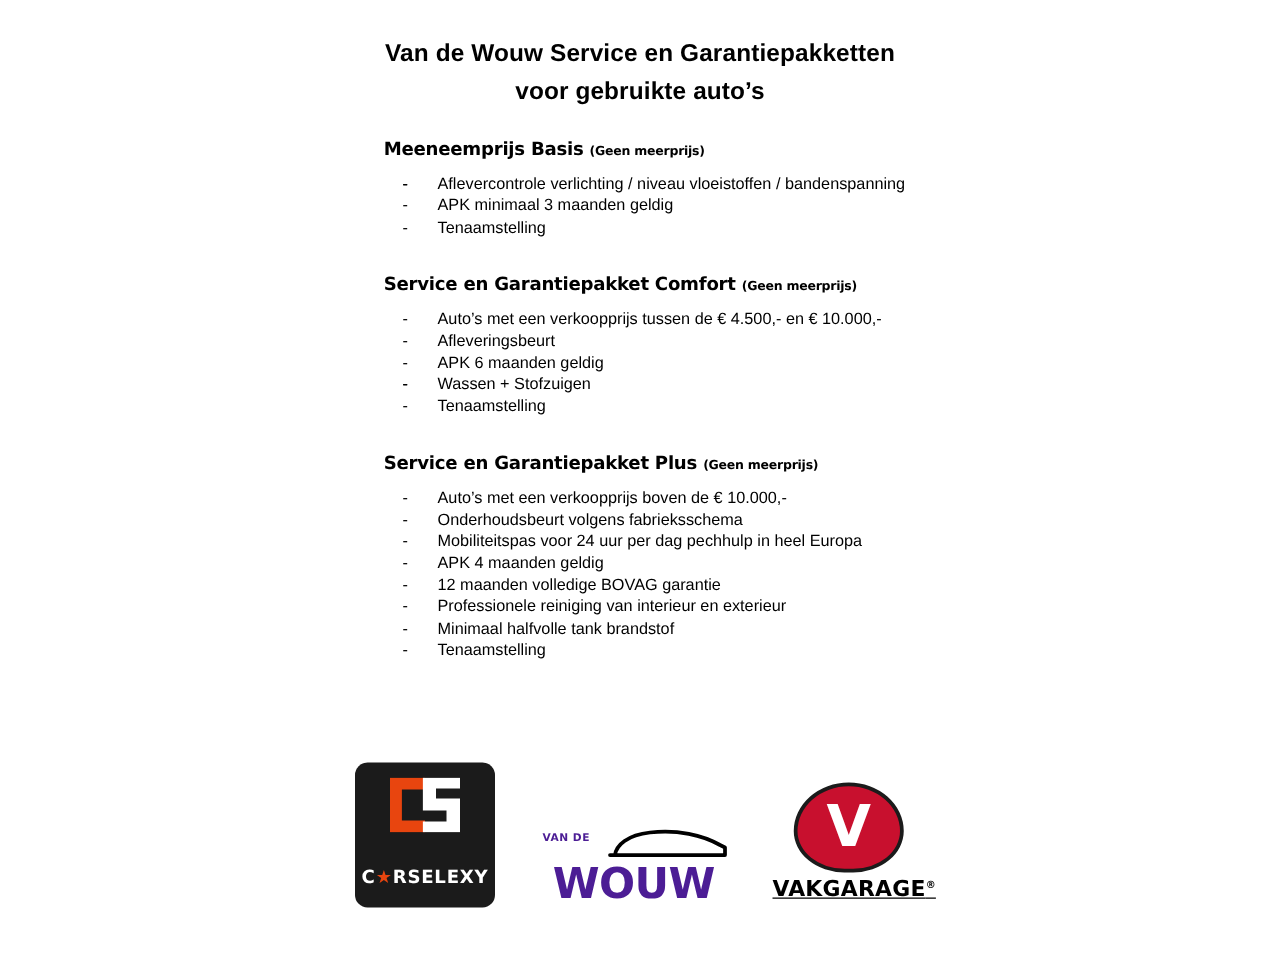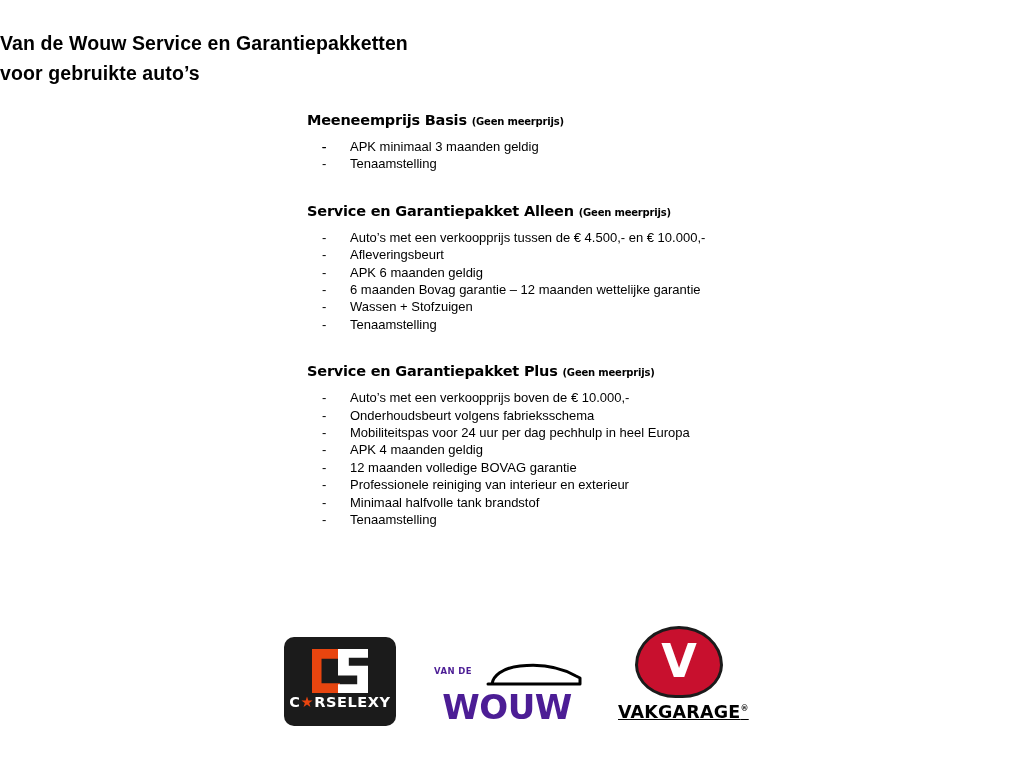--- a/index.html
+++ b/index.html
@@ -14,21 +14,21 @@
     color: #000000;
     overflow: hidden;
   }
   .page {
     position: relative;
     width: 1024px;
     height: 768px;
     background: #ffffff;
   }
   .title-block {
-    text-align: left;
+    text-align: center;
     padding-top: 28px;
   }
   .title-line {
     font-size: 19.5px;
     font-weight: bold;
     line-height: 30px;
     letter-spacing: 0.1px;
   }
   .content {
     padding-left: 307px;
@@ -78,21 +78,21 @@
     right: 0;
     bottom: 42px;
     display: flex;
     justify-content: center;
     align-items: flex-end;
     gap: 36px;
   }
   
   .logo-carselexy {
     width: 112px;
-    height: 89px;
+    height: 116px;
     background: #1b1b1b;
     border-radius: 10px;
     position: relative;
     overflow: hidden;
   }
   .cs-mark {
     position: absolute;
     top: 12px;
     left: 50%;
     transform: translateX(-50%);
@@ -223,36 +223,36 @@
 
   <div class="content">
 
     <div class="section">
       <div class="section-heading">
         <span>Meeneemprijs Basis</span>
         <span class="note">(Geen meerprijs)</span>
       </div>
       <ul class="bullets">
         <li><span class="dash">-</span></li>
-        <li><span class="dash">-</span></li>
+        <li><span class="dash">-</span><span>Aflevercontrole verlichting / niveau vloeistoffen / bandenspanning</span></li>
         <li><span class="dash">-</span><span>APK minimaal 3 maanden geldig</span></li>
         <li><span class="dash">-</span><span>Tenaamstelling</span></li>
       </ul>
     </div>
 
     <div class="section">
       <div class="section-heading">
-        <span>Service en Garantiepakket Alleen</span>
+        <span>Service en Garantiepakket Comfort</span>
         <span class="note">(Geen meerprijs)</span>
       </div>
       <ul class="bullets">
         <li><span class="dash">-</span><span>Auto’s met een verkoopprijs tussen de € 4.500,- en € 10.000,-</span></li>
         <li><span class="dash">-</span><span>Afleveringsbeurt</span></li>
         <li><span class="dash">-</span><span>APK 6 maanden geldig</span></li>
-        <li><span class="dash">-</span><span>6 maanden Bovag garantie  –  12 maanden wettelijke garantie</span></li>
+        <li><span class="dash">-</span></li>
         <li><span class="dash">-</span><span>Wassen + Stofzuigen</span></li>
         <li><span class="dash">-</span><span>Tenaamstelling</span></li>
       </ul>
     </div>
 
     <div class="section">
       <div class="section-heading">
         <span>Service en Garantiepakket Plus</span>
         <span class="note">(Geen meerprijs)</span>
       </div>

